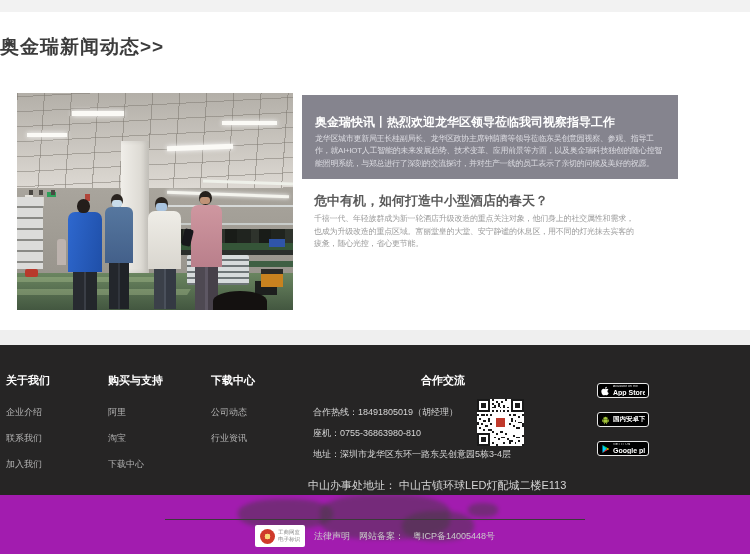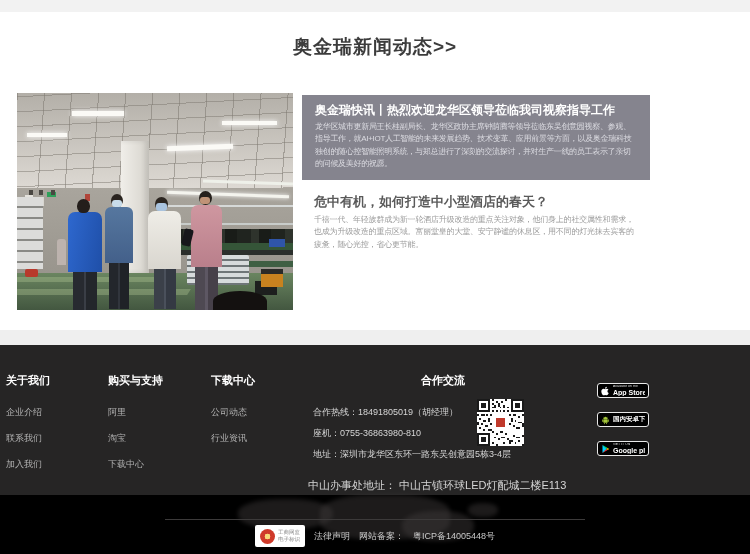--- a/index.html
+++ b/index.html
@@ -1,19 +1,19 @@
 <!DOCTYPE html>
 <html><head>
 <meta charset="utf-8">
 <style>
   html,body{margin:0;padding:0;}
   body{width:750px;height:554px;font-family:"Liberation Sans","DejaVu Sans",sans-serif;background:#fff;}
   .stage{position:relative;width:750px;height:554px;overflow:hidden;background:#fff;}
   .top-strip{position:absolute;left:0;top:0;width:750px;height:12px;background:#f2f2f2;}
-  .page-title{position:absolute;left:0;top:34px;width:750px;text-align:center;font-size:19px;font-weight:bold;color:#3c3c3c;letter-spacing:1px;margin:0;}
+  .page-title{position:absolute;left:0;top:34px;width:750px;text-align:left;font-size:19px;font-weight:bold;color:#3c3c3c;letter-spacing:1px;margin:0;}
   .pre-footer{position:absolute;left:0;top:330px;width:750px;height:15px;background:#efefef;}
 
   
   .photo{position:absolute;left:17px;top:93px;width:276px;height:217px;overflow:hidden;background:#c9c6c0;cursor:pointer;}
   .photo *{position:absolute;}
   .ph-ceiling{left:0;top:0;width:276px;height:95px;background:
     repeating-linear-gradient(94deg,rgba(125,120,112,.55) 0 1px,transparent 1px 27px),
     repeating-linear-gradient(-3deg,rgba(125,120,112,.5) 0 1px,transparent 1px 15px),
     linear-gradient(#b3afa8,#ddd9d3);}
   .ph-light{background:#fbfaf6;box-shadow:0 0 5px rgba(255,255,255,.95);}
@@ -61,21 +61,21 @@
   .p3-torso{left:131px;top:118px;width:33px;height:58px;background:linear-gradient(#efede7,#d9d6cf);border-radius:7px 7px 0 0;}
   .p3-legs{left:137px;top:176px;width:22px;height:40px;background:linear-gradient(90deg,#3b4049 45%,#4a505b 45% 55%,#343943 55%);}
   .p4-head{left:182px;top:98px;width:13px;height:14px;background:#26201c;border-radius:50%;}
   .p4-face{left:183px;top:104px;width:10px;height:7px;background:#c09377;border-radius:3px;}
   .p4-torso{left:174px;top:112px;width:31px;height:62px;background:linear-gradient(#cf97a0,#b97f8b);border-radius:7px 7px 0 0;}
   .p4-phone{left:166px;top:136px;width:9px;height:17px;background:#17171b;transform:rotate(14deg);border-radius:2px;}
   .p4-legs{left:178px;top:174px;width:23px;height:43px;background:linear-gradient(90deg,#4e4952 45%,#5d5763 45% 55%,#464049 55%);}
 
   
   .news-col{position:absolute;left:302px;top:95px;width:348px;}
-  .featured{box-sizing:border-box;width:348px;background:#85848e;padding:8px 13px 9px;cursor:pointer;}
+  .featured{box-sizing:border-box;width:376px;background:#85848e;padding:20px 13px 9px;cursor:pointer;}
   .featured h2{margin:0 0 3px;font-size:12px;line-height:15px;color:#ffffff;font-weight:bold;}
   .featured p{margin:0;font-size:8px;line-height:12.4px;color:#dcdce2;letter-spacing:-0.3px;}
   .news-item{padding:0 12px;margin-top:14px;cursor:pointer;}
   .news-item h3{margin:0;font-size:13px;line-height:16px;color:#5a5a5a;font-weight:bold;}
   .news-item p{margin:4px 0 0;font-size:8px;line-height:12.6px;color:#9b9b9b;letter-spacing:-0.2px;}
 
   
   footer{position:absolute;left:0;top:345px;width:750px;height:209px;background:#262525;overflow:hidden;}
   footer *{box-sizing:border-box;}
   .fcol{position:absolute;top:28px;}
@@ -86,21 +86,21 @@
   .frow{font-size:9px;color:#d6d6d6;margin:0 0 8px;}
   .branch{position:absolute;left:308px;top:133px;font-size:11px;color:#d6d6d6;}
   .qr{position:absolute;left:477px;top:54px;width:47px;height:47px;}
   .badges{position:absolute;left:597px;top:38px;width:54px;}
   .store-badge{display:flex;align-items:center;width:52px;height:15px;background:#000;border:1px solid #e9e9e9;border-radius:3px;padding:0 3px;margin-bottom:14px;cursor:pointer;text-decoration:none;}
   .badge-icon{width:9px;height:10px;flex:0 0 auto;margin-right:3px;display:flex;align-items:center;}
   .badge-text{display:flex;flex-direction:column;line-height:1;overflow:hidden;}
   .b-small{font-size:3.5px;color:#ddd;white-space:nowrap;}
   .b-big{font-size:7px;font-weight:bold;color:#fff;white-space:nowrap;}
   .b-cn{font-size:6.5px;color:#fff;white-space:nowrap;font-weight:bold;}
-  .fbottom{position:absolute;left:0;top:150px;width:750px;height:59px;background:#000000;}
+  .fbottom{position:absolute;left:0;top:150px;width:750px;height:59px;background:#a21caf;}
   .map-blob{position:absolute;background:#403c3c;opacity:.45;filter:blur(2px);border-radius:45%;}
   .mb1{left:238px;top:4px;width:95px;height:30px;}
   .mb2{left:320px;top:0;width:130px;height:44px;border-radius:38%;}
   .mb3{left:402px;top:16px;width:72px;height:30px;}
   .mb4{left:468px;top:8px;width:30px;height:14px;}
   .mb5{left:262px;top:34px;width:42px;height:16px;}
   .fdivider{position:absolute;left:165px;top:24px;width:420px;height:1px;background:#3c3a3a;}
   .legal-row{position:absolute;left:0;top:30px;width:750px;display:flex;justify-content:center;align-items:center;gap:9px;}
   .gov-badge{display:flex;align-items:center;gap:3px;background:#fff;border-radius:2px;padding:2px 5px;height:22px;cursor:pointer;}
   .gov-emblem{width:15px;height:15px;border-radius:50%;background:radial-gradient(circle,#f7d978 26%,#cf3a2a 29%);flex:0 0 auto;}

